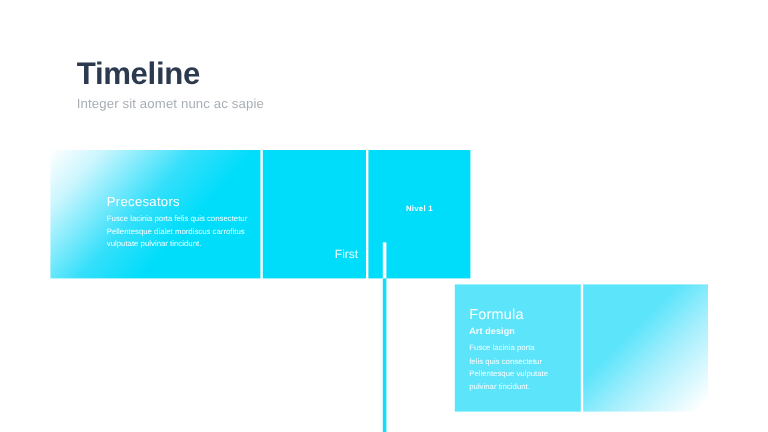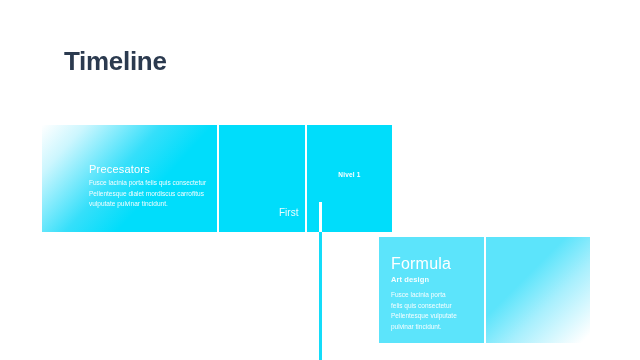--- a/index.html
+++ b/index.html
@@ -103,21 +103,21 @@
     background: linear-gradient(135deg, #5ce4fb 0%, #5ce4fb 38%, #a8effd 62%, #ffffff 96%);
   }
 
   
   .block-body {
     position: absolute;
     left: 12px;
     right: 10px;
   }
   .block-heading {
-    font-size: 16px;
+    font-size: 12px;
     color: #ffffff;
     margin: 0 0 2px 0;
     font-weight: normal;
     letter-spacing: 0.2px;
   }
   .block-sub {
     font-size: 7.5px;
     color: #ffffff;
     margin: 0 0 6px 0;
     letter-spacing: 0.1px;
@@ -158,20 +158,21 @@
     letter-spacing: 0.2px;
   }
 </style>
 </head>
 <body>
 
 <div class="slide">
 
   <div class="header">
     <h1 class="slide-title">Timeline</h1>
+    <p class="slide-subtitle">Integer sit aomet nunc ac sapie</p>
   </div>
 
   <div class="block block-precesators">
     <div class="block-body precesators-body">
       <p class="block-heading">Precesators</p>
       <div class="block-text">
         <div>Fusce lacinia porta felis quis consectetur</div>
         <div>Pellentesque dialet mordiscus carrofitus</div>
         <div>vulputate pulvinar tincidunt.</div>
       </div>

